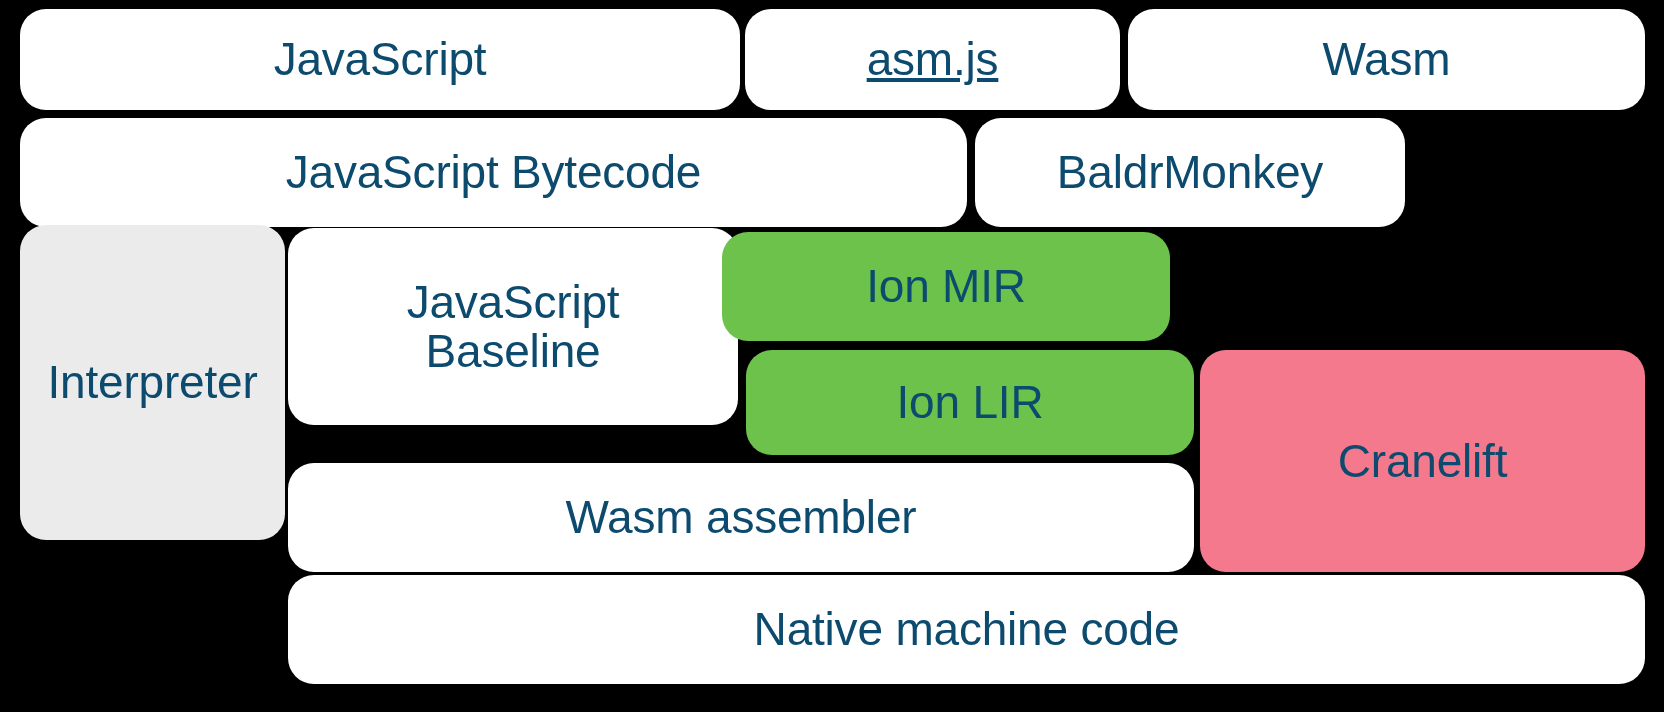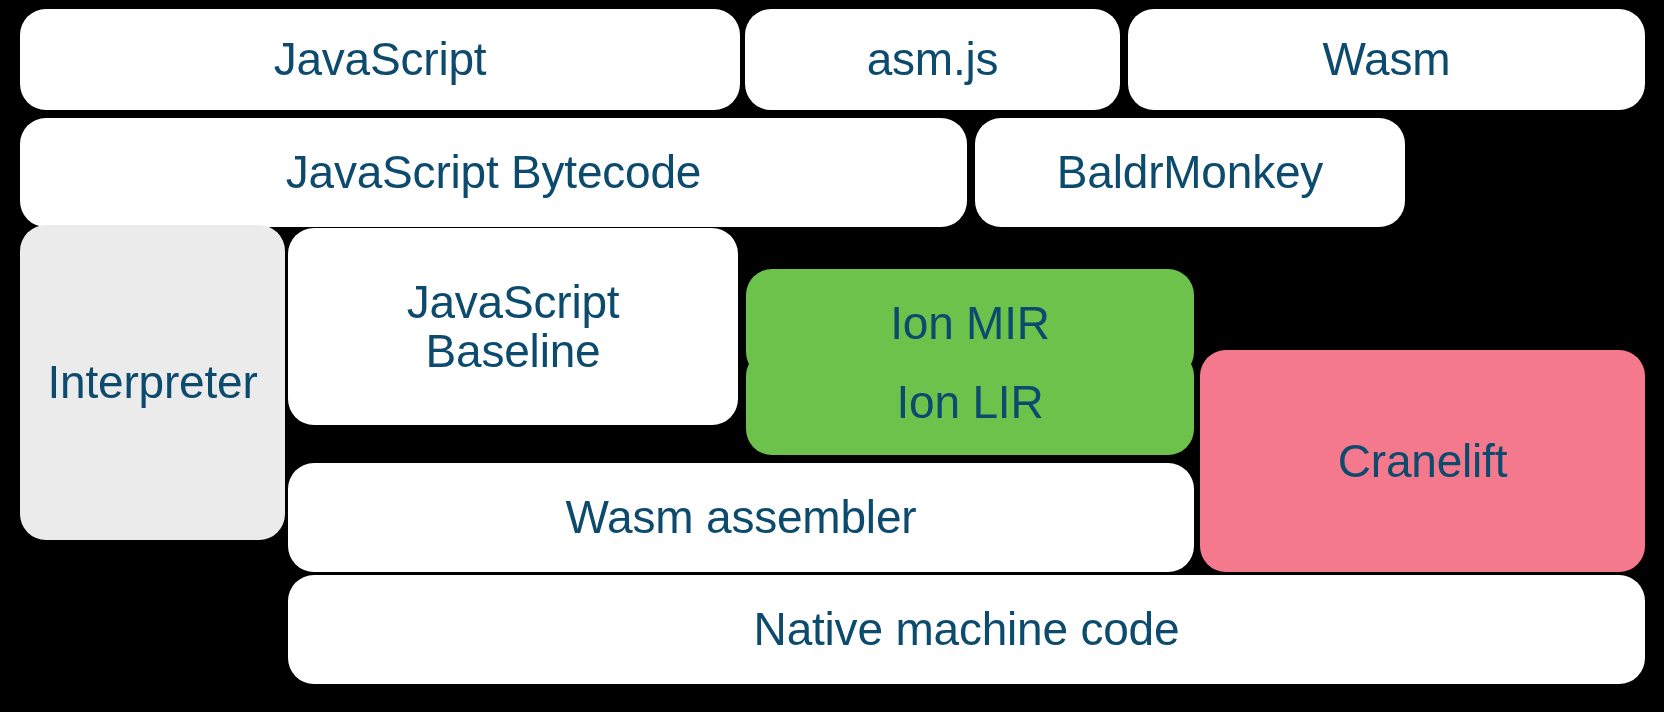--- a/index.html
+++ b/index.html
@@ -41,21 +41,21 @@
 </style>
 </head>
 <body>
 
 <div id="stage">
 
   <div class="node white" style="left:20px; top:9px; width:720px; height:101px;">
     <span>JavaScript</span>
   </div>
 
-  <div class="node white" style="left:745px; top:9px; width:375px; height:101px;">
+  <div class="node white" style="left:745px; top:9px; width:375px; height:101px;text-decoration:underline;">
     <span>asm.js</span>
   </div>
 
   <div class="node white" style="left:1128px; top:9px; width:517px; height:101px;">
     <span>Wasm</span>
   </div>
 
   <div class="node white" style="left:20px; top:118px; width:947px; height:109px;">
     <span>JavaScript Bytecode</span>
   </div>
@@ -66,21 +66,21 @@
 
   <div class="node gray" style="left:20px; top:225px; width:265px; height:315px;">
     <span>Interpreter</span>
   </div>
 
   <div class="node white" style="left:288px; top:228px; width:450px; height:197px;">
     <span>JavaScript
 Baseline</span>
   </div>
 
-  <div class="node green" style="left:746px; top:232px; width:448px; height:109px;margin-top:37px;">
+  <div class="node green" style="left:722px; top:232px; width:448px; height:109px;">
     <span>Ion MIR</span>
   </div>
 
   <div class="node green" style="left:746px; top:350px; width:448px; height:105px;">
     <span>Ion LIR</span>
   </div>
 
   <div class="node pink" style="left:1200px; top:350px; width:445px; height:222px;">
     <span>Cranelift</span>
   </div>

